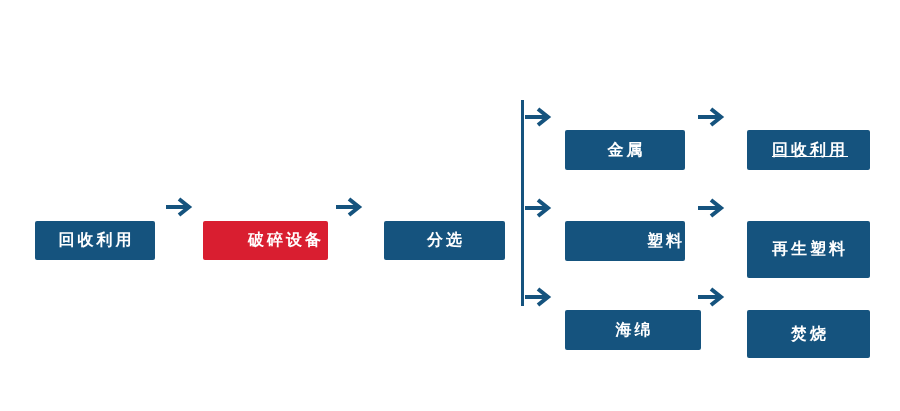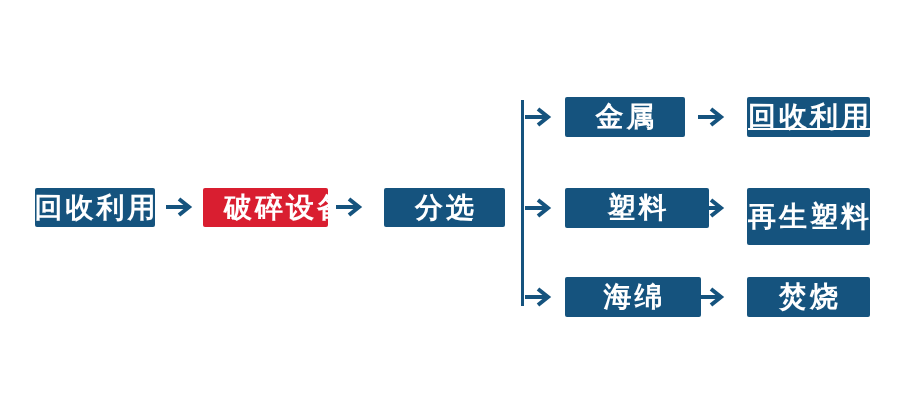--- a/index.html
+++ b/index.html
@@ -14,42 +14,43 @@
     background: var(--background, #ffffff);
     font-family: "Liberation Sans", "DejaVu Sans", sans-serif;
     overflow: hidden;
   }
   .node {
     position: absolute;
     display: flex;
     align-items: center;
     justify-content: center;
     color: var(--label-white, #ffffff);
-    font-size: 28px;
+    font-size: 16px;
     font-weight: bold;
     letter-spacing: 3px;
     text-indent: 3px;
     border-radius: 2px;
     box-sizing: border-box;
     white-space: nowrap;
+    margin-top: 33px;
   }
   .node.blue { background: var(--node-blue, #15537E); }
   .node.red  { background: var(--node-red, #D91E30); padding-left: 38px; }
 
   
   .n-car      { left: 35px;  top: 188px; width: 120px; height: 39px; }
   .n-shred    { left: 203px; top: 188px; width: 125px; height: 39px; }
   .n-sort     { left: 384px; top: 188px; width: 121px; height: 39px; }
   
   .n-metal    { left: 565px; top: 97px;  width: 120px; height: 40px; }
   .n-recycle  { left: 747px; top: 97px;  width: 123px; height: 40px; text-decoration: underline; }
-  .n-plastic  { left: 565px; top: 188px; width: 144px; height: 40px; }
+  .n-plastic  { left: 565px; top: 188px; width: 120px; height: 40px; justify-content: flex-end; }
   .n-replas   { left: 747px; top: 188px; width: 123px; height: 57px; }
   .n-sponge   { left: 565px; top: 277px; width: 136px; height: 40px; }
-  .n-burn     { left: 747px; top: 277px; width: 123px; height: 40px; }
+  .n-burn     { left: 747px; top: 277px; width: 123px; height: 48px; }
 
   .arrow {
     position: absolute;
     width: 32px;
     height: 20px;
   }
   .arrow svg { display: block; }
   .a1  { left: 165px; top: 197px; }
   .a2  { left: 335px; top: 197px; }
   .ab1 { left: 524px; top: 107px; }

